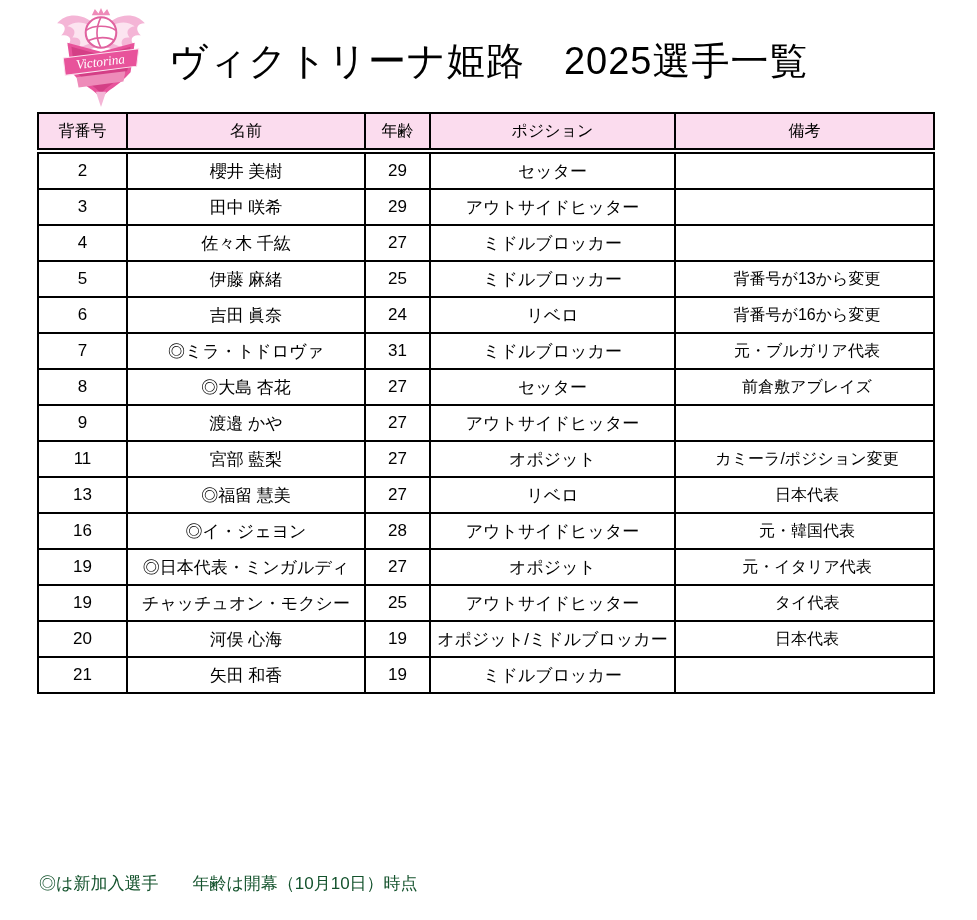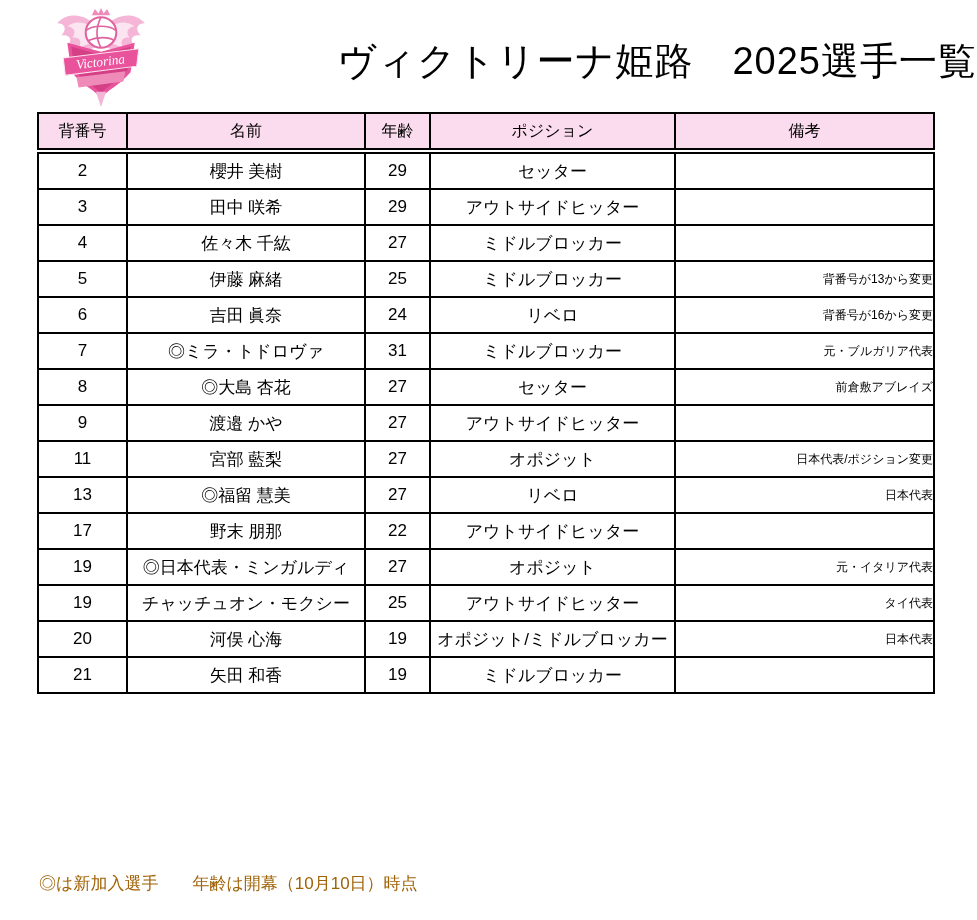--- a/index.html
+++ b/index.html
@@ -8,21 +8,21 @@
     position:relative;
     width:977px; height:920px;
     background:#ffffff;
     font-family:"Liberation Sans", sans-serif;
     color:#000;
     overflow:hidden;
   }
   .title {
     position:absolute;
     top:36px; left:0; width:100%;
-    text-align:right;
+    text-align:center;
     font-size:38px;
     letter-spacing:1px;
     color:#000;
     white-space:pre;
   }
   .logo {
     position:absolute;
     left:54px; top:8px;
     width:94px; height:102px;
   }
@@ -54,29 +54,29 @@
     border:2px solid #000;
     height:36px;
     font-size:17px;
     text-align:center;
     vertical-align:middle;
     background:#fff;
     overflow:hidden;
     white-space:nowrap;
   }
   .body-table td.note {
-    text-align:right;
+    text-align:center;
     padding-left:5px;
-    font-size:12px;
+    font-size:16px;
   }
   .footnote {
     position:absolute;
     left:39px; top:872px;
     font-size:17px;
-    color:#a16207;
+    color:#14532d;
     white-space:pre;
   }
 </style>
 </head>
 <body>
 
 <div class="page">
 
   <svg class="logo" viewBox="0 0 92 100" xmlns="http://www.w3.org/2000/svg">
     <g>
@@ -189,35 +189,35 @@
         <td>渡邉 かや</td>
         <td>27</td>
         <td>アウトサイドヒッター</td>
         <td class="note"></td>
       </tr>
       <tr>
         <td>11</td>
         <td>宮部 藍梨</td>
         <td>27</td>
         <td>オポジット</td>
-        <td class="note">日本代表/ポジション変更</td>
+        <td class="note">カミーラ/ポジション変更</td>
       </tr>
       <tr>
         <td>13</td>
         <td>◎福留 慧美</td>
         <td>27</td>
         <td>リベロ</td>
         <td class="note">日本代表</td>
       </tr>
       <tr>
-        <td>17</td>
-        <td>野末 朋那</td>
-        <td>22</td>
-        <td>アウトサイドヒッター</td>
-        <td class="note"></td>
+        <td>16</td>
+        <td>◎イ・ジェヨン</td>
+        <td>28</td>
+        <td>アウトサイドヒッター</td>
+        <td class="note">元・韓国代表</td>
       </tr>
       <tr>
         <td>19</td>
         <td>◎日本代表・ミンガルディ</td>
         <td>27</td>
         <td>オポジット</td>
         <td class="note">元・イタリア代表</td>
       </tr>
       <tr>
         <td>19</td>

